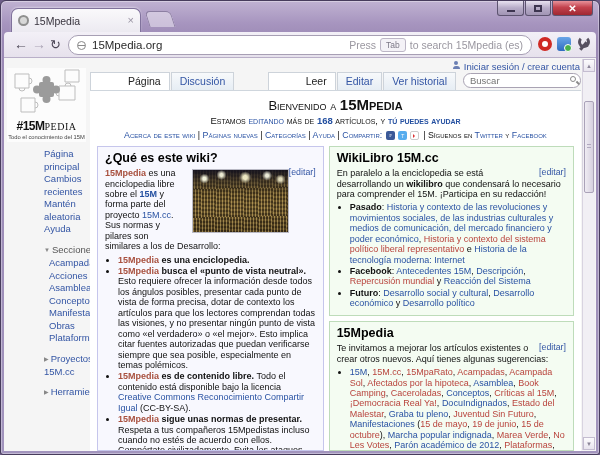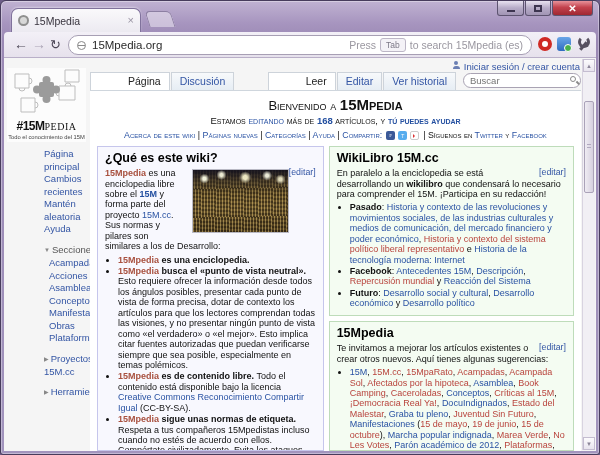--- a/index.html
+++ b/index.html
@@ -250,21 +250,21 @@
 
         <div class="cols">
           <div class="box box-blue">
             <h2><span class="edit-link">[editar]</span><span>¿Qué es este wiki?</span></h2>
             <div class="photo"></div>
             <div><span class="sg-br">15Mpedia</span><span class="sg-p"> es una enciclopedia libre sobre el </span><span class="sg-bl">15M</span><span class="sg-p"> y forma parte del proyecto </span><span class="sg-l">15M.cc</span><span class="sg-p">. Sus normas y pilares son similares a los de Desarrollo:</span></div>
             <ul>
                 <li><span class="sg-br">15Mpedia</span><span class="sg-p"> </span><span class="sg-b">es una enciclopedia.</span></li>
                 <li><span class="sg-br">15Mpedia</span><span class="sg-p"> </span><span class="sg-b">busca el «punto de vista neutral».</span><span class="sg-p"> Esto requiere ofrecer la información desde todos los ángulos posibles, presentar cada punto de vista de forma precisa, dotar de contexto los artículos para que los lectores comprendan todas las visiones, y no presentar ningún punto de vista como «el verdadero» o «el mejor». Esto implica citar fuentes autorizadas que puedan verificarse siempre que sea posible, especialmente en temas polémicos.</span></li>
                 <li><span class="sg-br">15Mpedia</span><span class="sg-p"> </span><span class="sg-b">es de contenido libre.</span><span class="sg-p"> Todo el contenido está disponible bajo la licencia </span><span class="sg-l">Creative Commons Reconocimiento Compartir Igual</span><span class="sg-p"> (CC-BY-SA).</span></li>
-                <li><span class="sg-br">15Mpedia</span><span class="sg-p"> </span><span class="sg-b">sigue unas normas de etiqueta.</span><span class="sg-p"> Respeta a tus compañeros 15Mpedistas incluso cuando no estés de acuerdo con ellos. Compórtate civilizadamente. Evita los ataques personales y las generalizaciones. Mantén la calma cuando se crispan los ánimos.</span></li>
+                <li><span class="sg-br">15Mpedia</span><span class="sg-p"> </span><span class="sg-b">sigue unas normas de presentar.</span><span class="sg-p"> Respeta a tus compañeros 15Mpedistas incluso cuando no estés de acuerdo con ellos. Compórtate civilizadamente. Evita los ataques personales y las generalizaciones. Mantén la calma cuando se crispan los ánimos.</span></li>
               </ul>
           </div>
 
           <div class="col-right">
             <div class="box box-green">
               <h2><span class="edit-link">[editar]</span><span>WikiLibro 15M.cc</span></h2>
               <div><span class="sg-p">En paralelo a la enciclopedia se está desarrollando un </span><span class="sg-b">wikilibro</span><span class="sg-p"> que condensará lo necesario para comprender el 15M. ¡Participa en su redacción!</span></div>
               <ul>
                   <li><span class="sg-b">Pasado</span><span class="sg-p">: </span><span class="sg-l">Historia y contexto de las revoluciones y movimientos sociales, de las industrias culturales y medios de comunicación, del mercado financiero y poder económico</span><span class="sg-p">, </span><span class="sg-r">Historia y contexto del sistema político liberal representativo</span><span class="sg-p"> e </span><span class="sg-l">Historia de la tecnología moderna: Internet</span></li>
                   <li><span class="sg-b">Facebook</span><span class="sg-p">: </span><span class="sg-l">Antecedentes 15M</span><span class="sg-p">, </span><span class="sg-l">Descripción</span><span class="sg-p">, </span><span class="sg-r">Repercusión mundial</span><span class="sg-p"> y </span><span class="sg-l">Reacción del Sistema</span></li>

